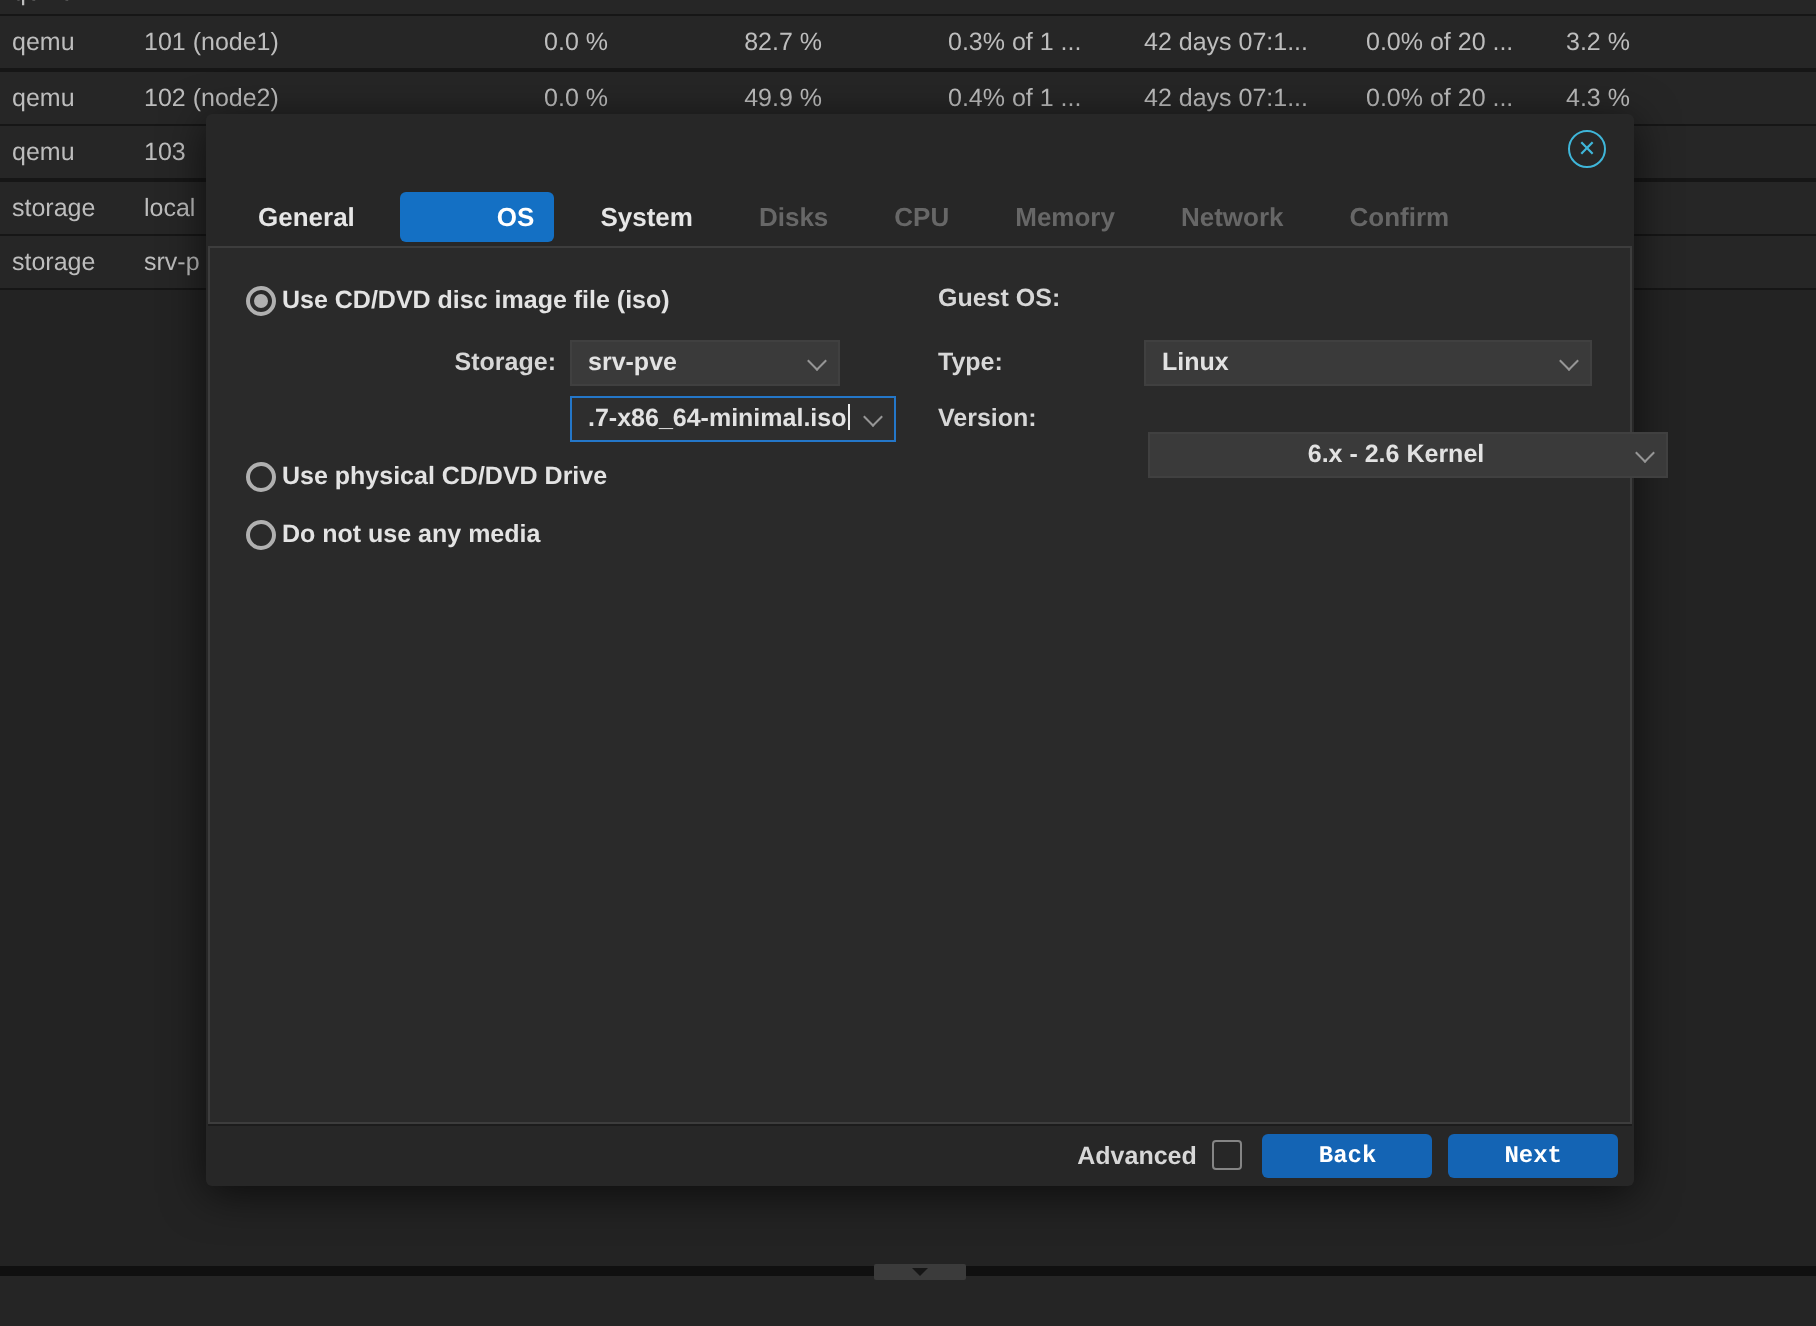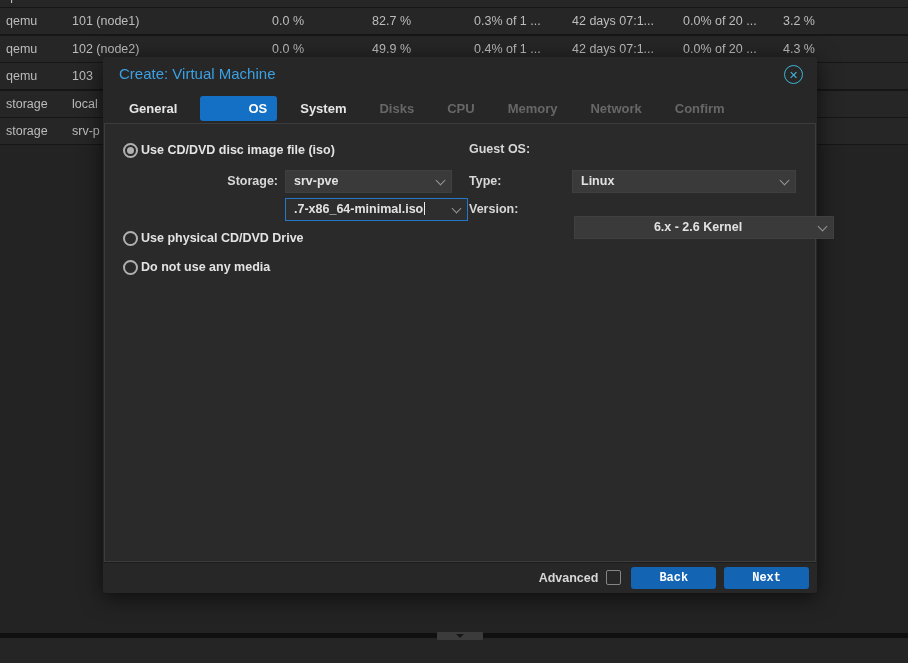--- a/index.html
+++ b/index.html
@@ -121,47 +121,46 @@
     </div>
   </div>
 
 <div class="bottom-panel"></div>
 <div class="splitter"></div>
 <div class="split-handle">
   <span class="tri"></span>
 </div>
 
 <div class="dialog">
-  <div class="d-title">Create: Virtual Machine</div>
   <div class="close-btn">✕</div>
 
   <div class="d-tabbar">
 
   <div class="tab enabled">General</div>
       <div class="tab active">OS</div>
       <div class="tab enabled">System</div>
       <div class="tab disabled">Disks</div>
       <div class="tab disabled">CPU</div>
       <div class="tab disabled">Memory</div>
       <div class="tab disabled">Network</div>
       <div class="tab disabled">Confirm</div>
     </div>
 
   <div class="d-content">
 
     <span class="radio sel" style="left:18px;top:19px;"></span>
     <span class="radio-label" style="left:36px;top:18px;">Use CD/DVD disc image file (iso)</span>
 
     <span class="form-label lbl-right" style="top:46px;">Storage:</span>
-    <div class="field" style="left:180px;top:46px;width:167px;">
+    <div class="field" style="left:180px;top:46px;width:135px;">
       <span>srv-pve</span>
       <span class="chev"></span>
     </div>
 
-    <div class="field focused" style="left:180px;top:74px;width:183px;">
+    <div class="field focused" style="left:180px;top:74px;width:163px;">
       <span>.7-x86_64-minimal.iso</span><span class="cursor"></span>
       <span class="chev"></span>
     </div>
 
     <span class="radio" style="left:18px;top:107px;"></span>
     <span class="radio-label" style="left:36px;top:106px;">Use physical CD/DVD Drive</span>
 
     <span class="radio" style="left:18px;top:136px;"></span>
     <span class="radio-label" style="left:36px;top:135px;">Do not use any media</span>
 

